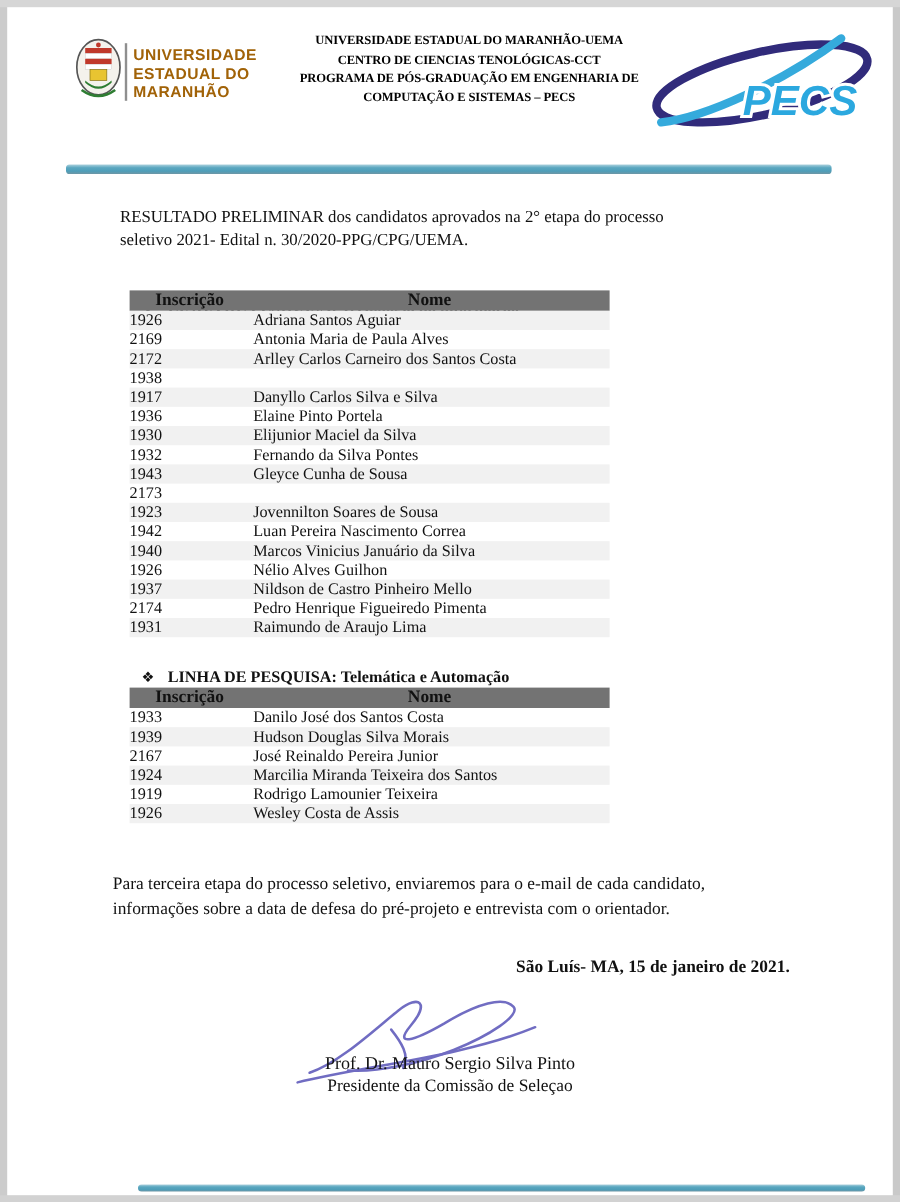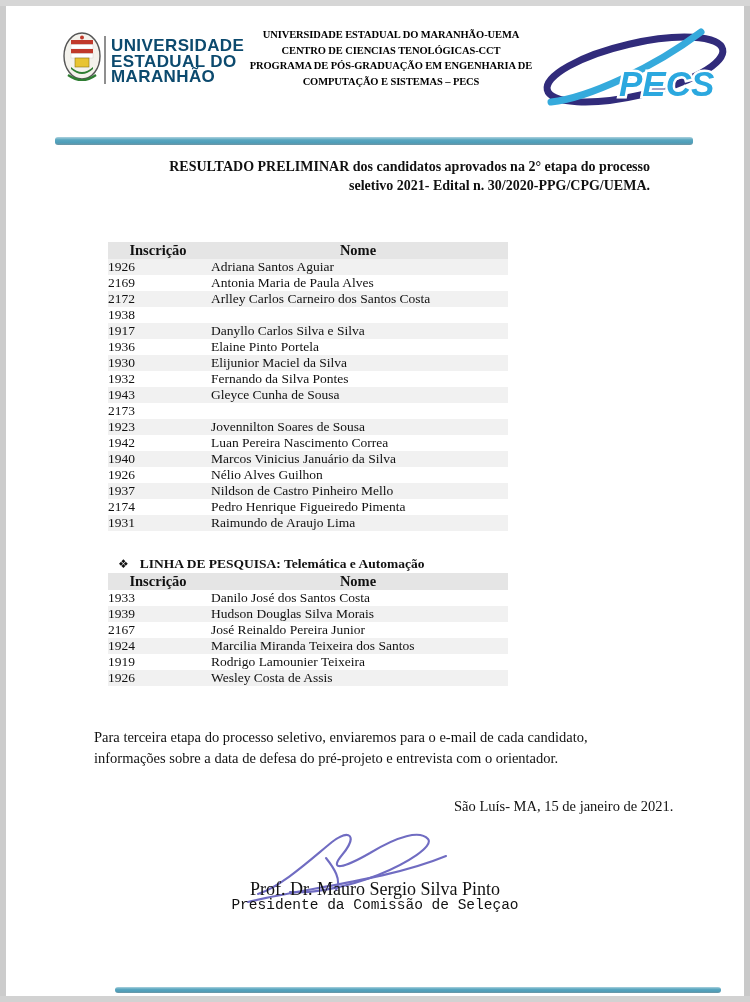--- a/index.html
+++ b/index.html
@@ -9,52 +9,52 @@
   .edge{position:absolute;background:#cccccc;}
   .edge-left{left:0;top:0;width:6px;height:1002px;}
   .edge-right{right:0;top:0;width:6px;height:1002px;background:#c9c9c9;}
   .edge-top{left:0;top:0;width:750px;height:6px;background:#d6d6d6;}
   .edge-bottom{left:0;bottom:0;width:750px;height:6px;background:#d2d2d2;}
 
   
   .uema-crest{position:absolute;left:62px;top:31px;}
   .uema-sep{position:absolute;left:104px;top:36px;width:2px;height:48px;background:#8f8f8f;}
   .uema-text{position:absolute;left:111px;top:38px;font-family:"Liberation Sans",sans-serif;
-             font-weight:bold;font-size:17px;line-height:15.5px;color:#0c4a6e;letter-spacing:.4px;}
+             font-weight:bold;font-size:13px;line-height:15.5px;color:#a16207;letter-spacing:.4px;}
   .inst{position:absolute;left:230px;top:27px;width:290px;text-align:center;
         font-weight:bold;font-size:10.5px;line-height:15.5px;letter-spacing:-.1px;color:#000;margin-left:16px;}
   .pecs-logo{position:absolute;left:533px;top:26px;}
 
   .rule{position:absolute;height:8px;border-radius:3px;
         background:linear-gradient(#aed2de 0%,#5aa7c0 35%,#4e9eb9 70%,#6e96a5 100%);}
   .rule-top{left:55px;top:137px;width:638px;}
   .rule-bottom{left:115px;top:987px;width:606px;height:6px;}
 
-  .title{position:absolute;left:100px;top:157px;width:550px;text-align:right;
-         font-weight:bold;font-size:14px;line-height:19px;}
+  .title{position:absolute;left:100px;top:172px;width:550px;text-align:left;
+         font-weight:normal;font-size:14px;line-height:19px;}
 
   .section-h{position:absolute;left:118px;font-weight:bold;font-size:13.5px;white-space:nowrap;}
   .section-h .bullet{font-family:"DejaVu Sans",sans-serif;font-size:12px;margin-right:11px;}
 
   .table{position:absolute;left:108px;width:400px;font-size:13.5px;}
-  .thead{display:flex;height:17px;line-height:17px;background:#e5e5e5;font-weight:bold;font-size:14.5px;}
+  .thead{display:flex;height:17px;line-height:17px;background:#737373;font-weight:bold;font-size:14.5px;}
   .c1{width:100px;box-sizing:border-box;}
   .c2{flex:1;box-sizing:border-box;}
   .thead .c1,.thead .c2{text-align:center;}
   .trow{display:flex;height:16px;line-height:16px;}
   .trow .c1{}
   .trow .c2{padding-left:3px;}
   .stripe-odd .trow:nth-child(odd){background:#f1f1f1;}
   .stripe-even .trow:nth-child(even){background:#f1f1f1;}
 
   .closing{position:absolute;left:94px;top:727px;width:580px;font-size:14.5px;line-height:21px;}
-  .date-line{position:absolute;left:454px;top:798px;font-size:14.5px;white-space:nowrap;}
+  .date-line{position:absolute;left:430px;top:798px;font-size:14.5px;white-space:nowrap;font-weight:bold;}
   .sig-svg{position:absolute;left:238px;top:828px;}
-  .sig-name{position:absolute;left:180px;top:879px;width:390px;text-align:center;font-size:18px;}
-  .sig-role{position:absolute;left:180px;top:897px;width:390px;text-align:center;font-size:14.5px;font-family:Liberation Mono, monospace;}
+  .sig-name{position:absolute;left:180px;top:879px;width:390px;text-align:center;font-size:15px;}
+  .sig-role{position:absolute;left:180px;top:897px;width:390px;text-align:center;font-size:14.5px;}
 </style>
 </head>
 <body>
 
 <div class="page">
 
   <div class="edge edge-left"></div>
   <div class="edge edge-right"></div>
   <div class="edge edge-top"></div>
   <div class="edge edge-bottom"></div>

